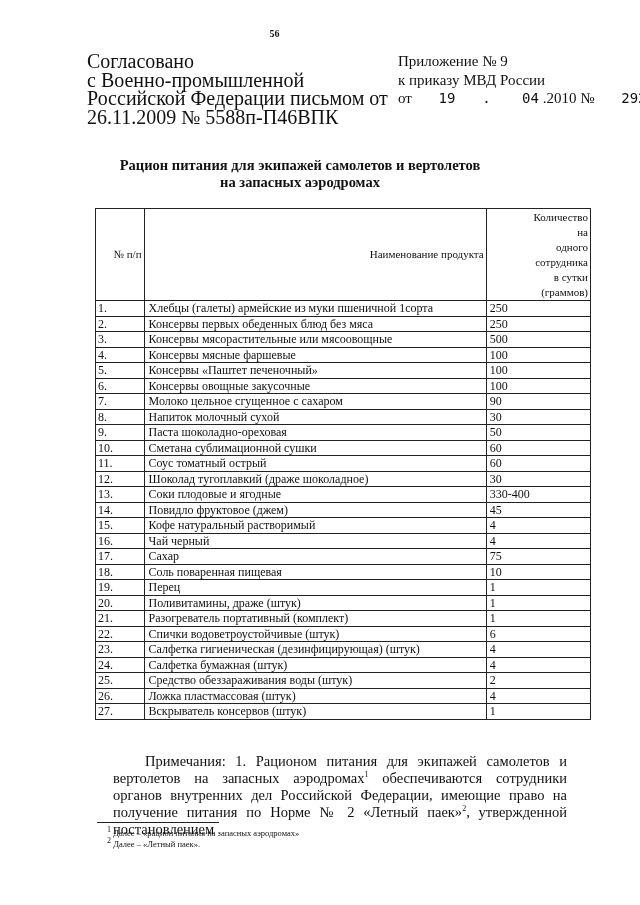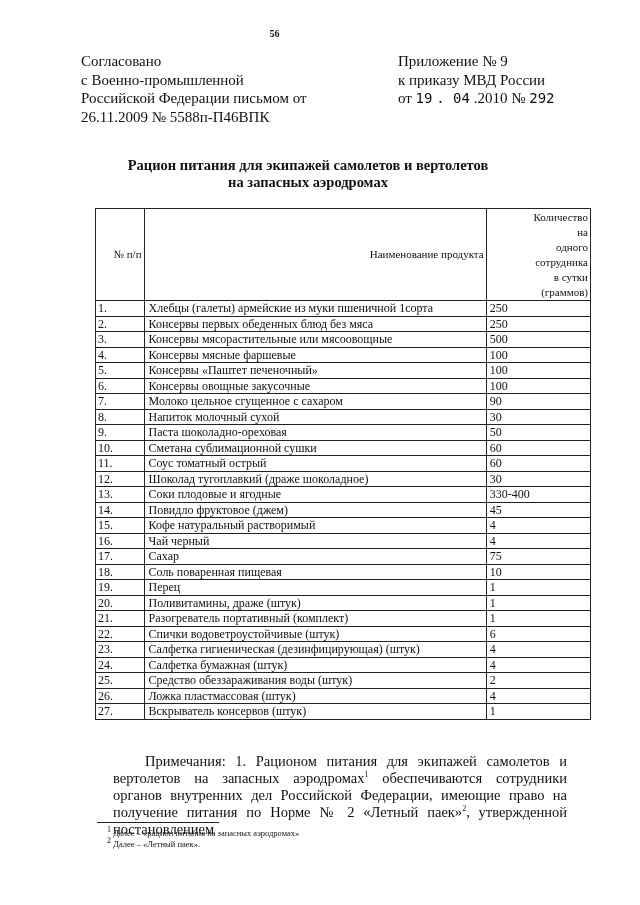--- a/index.html
+++ b/index.html
@@ -19,42 +19,43 @@
       position: absolute;
       top: 28px;
       left: 0;
       width: 549px;
       text-align: center;
       font-size: 10px;
       font-weight: bold;
     }
     .approval {
       position: absolute;
-      left: 81px;
+      left: 87px;
       top: 52px;
-      font-size: 15px;
+      font-size: 20px;
       line-height: 18.5px;
     }
     .approval div, .appendix div { white-space: nowrap; }
     .appendix {
       position: absolute;
       left: 398px;
       top: 52px;
       font-size: 15px;
       line-height: 18.5px;
     }
     .stamp {
       font-family: "DejaVu Sans Mono", "Liberation Mono", monospace;
       font-size: 14px;
       letter-spacing: 0px;
+      margin-left: 23px;
     }
     .title {
       position: absolute;
       top: 157px;
-      left: 8px;
+      left: 0;
       width: 600px;
       text-align: center;
       font-weight: bold;
       font-size: 14.5px;
       line-height: 17px;
     }
     table.ration {
       position: absolute;
       left: 95px;
       top: 208px;

